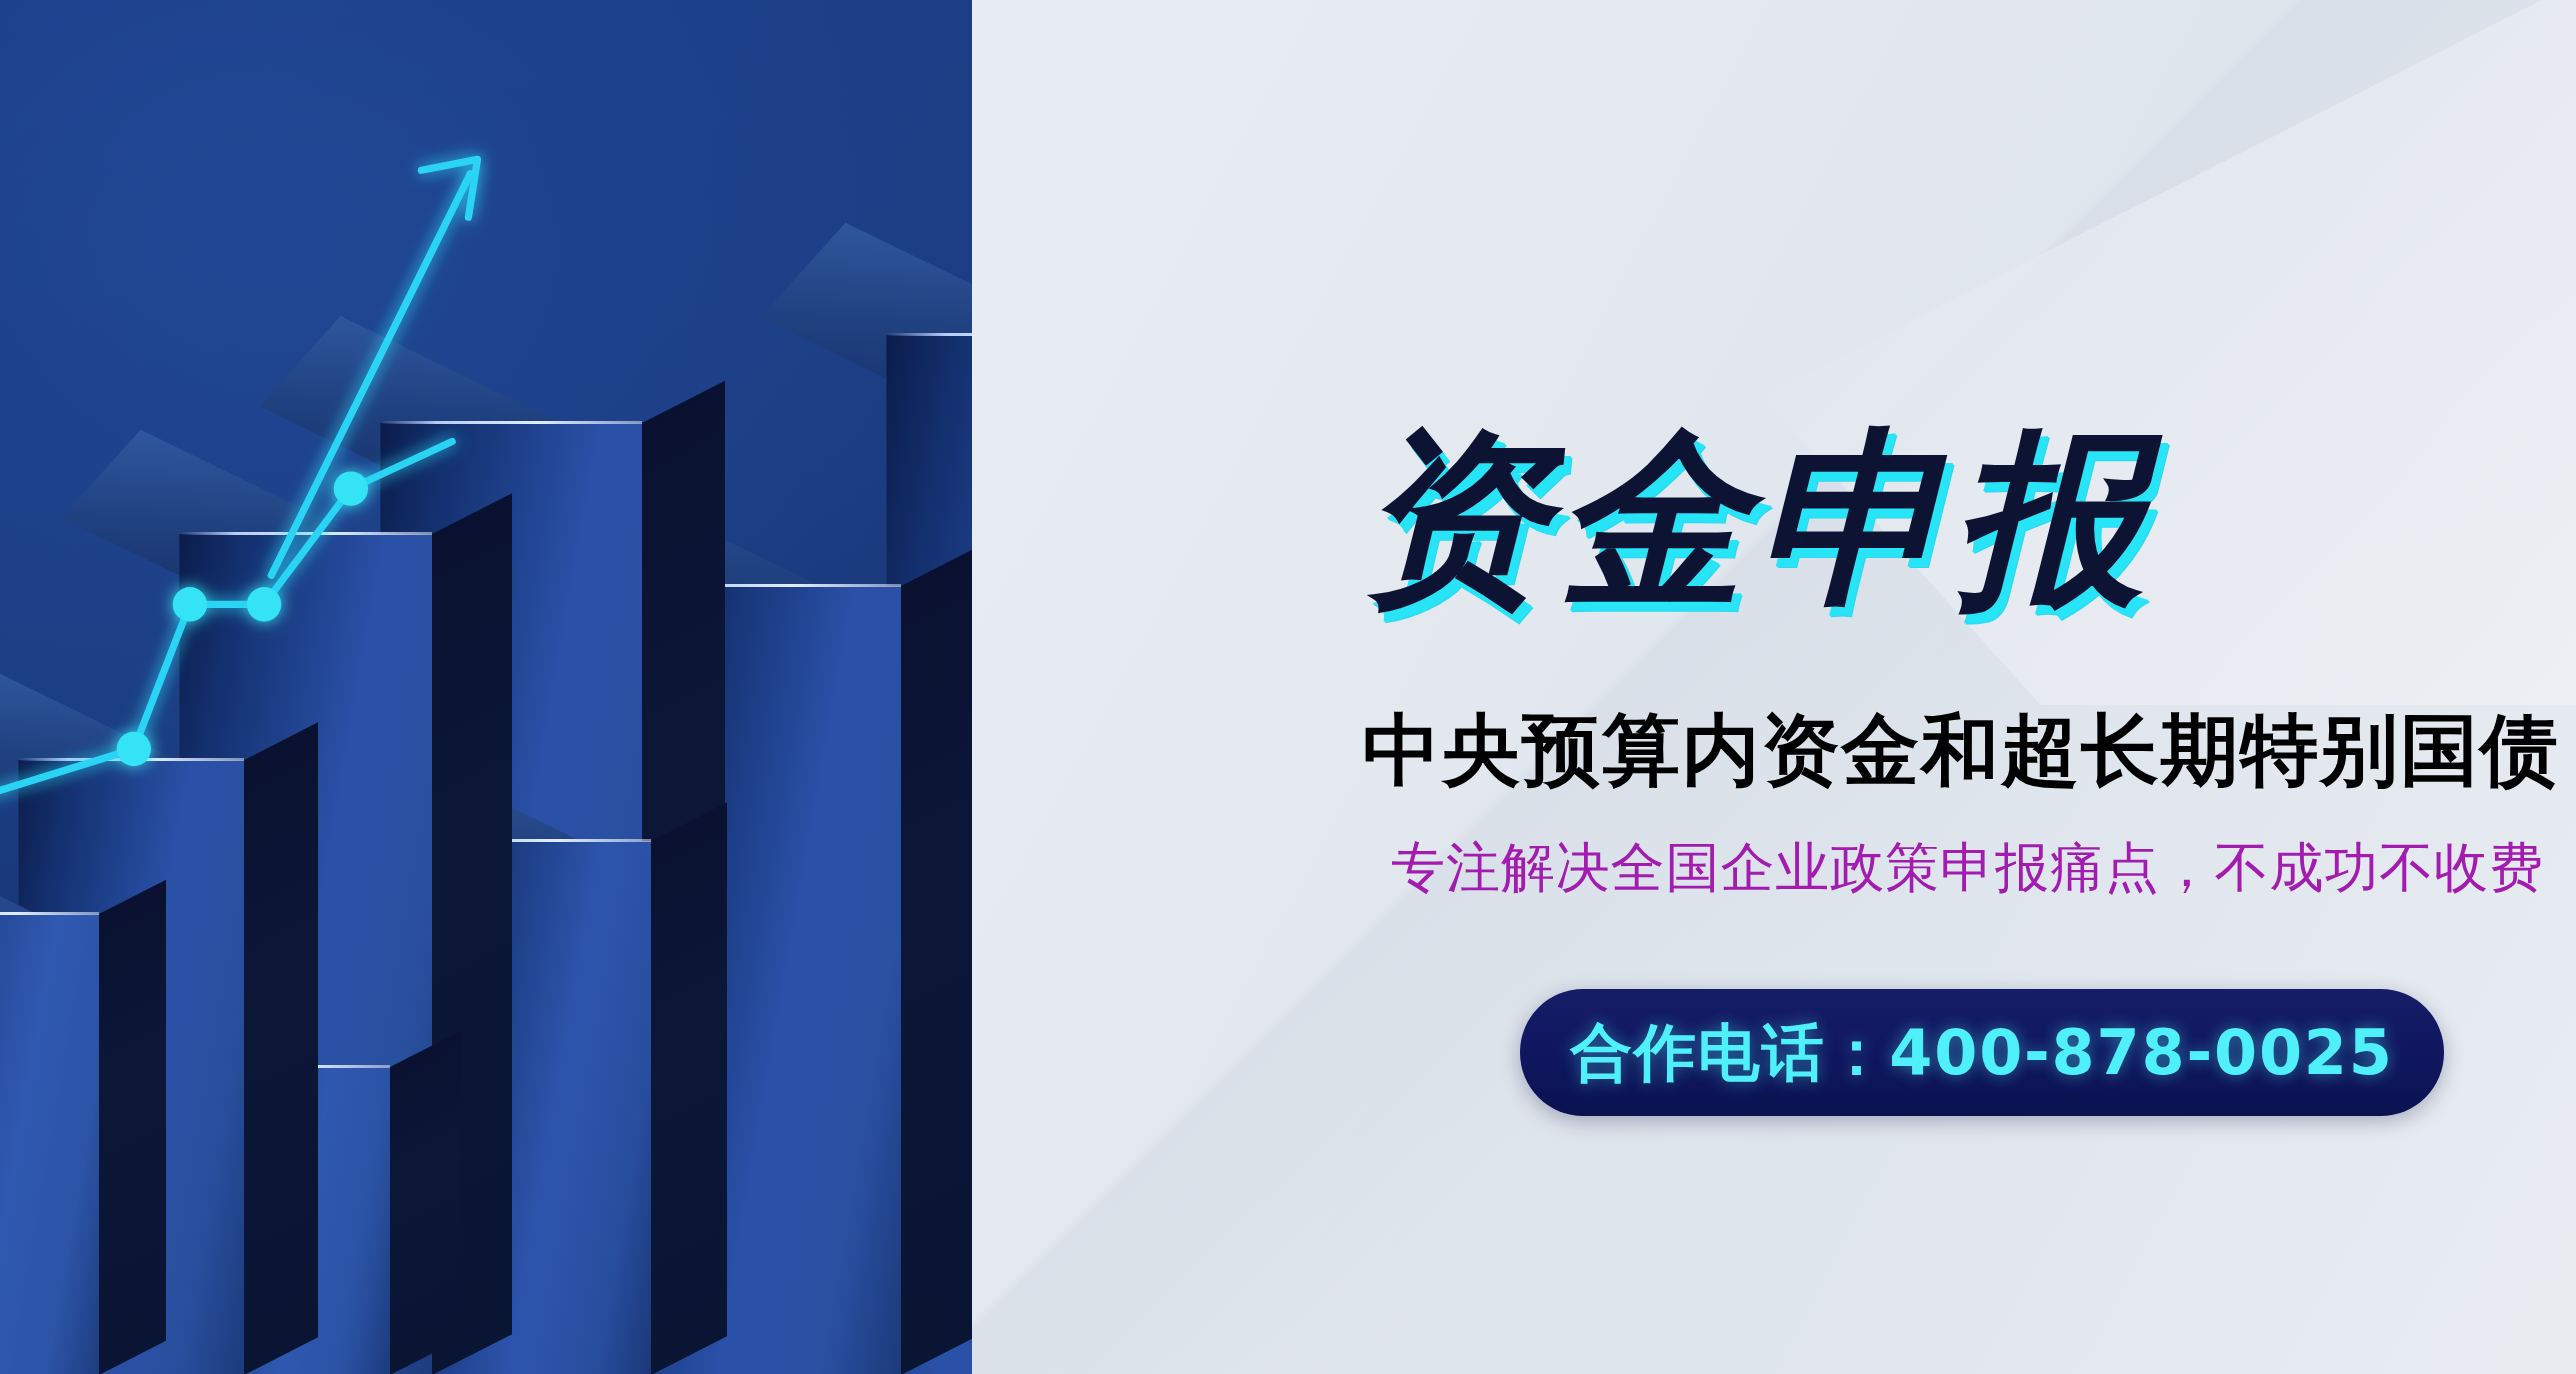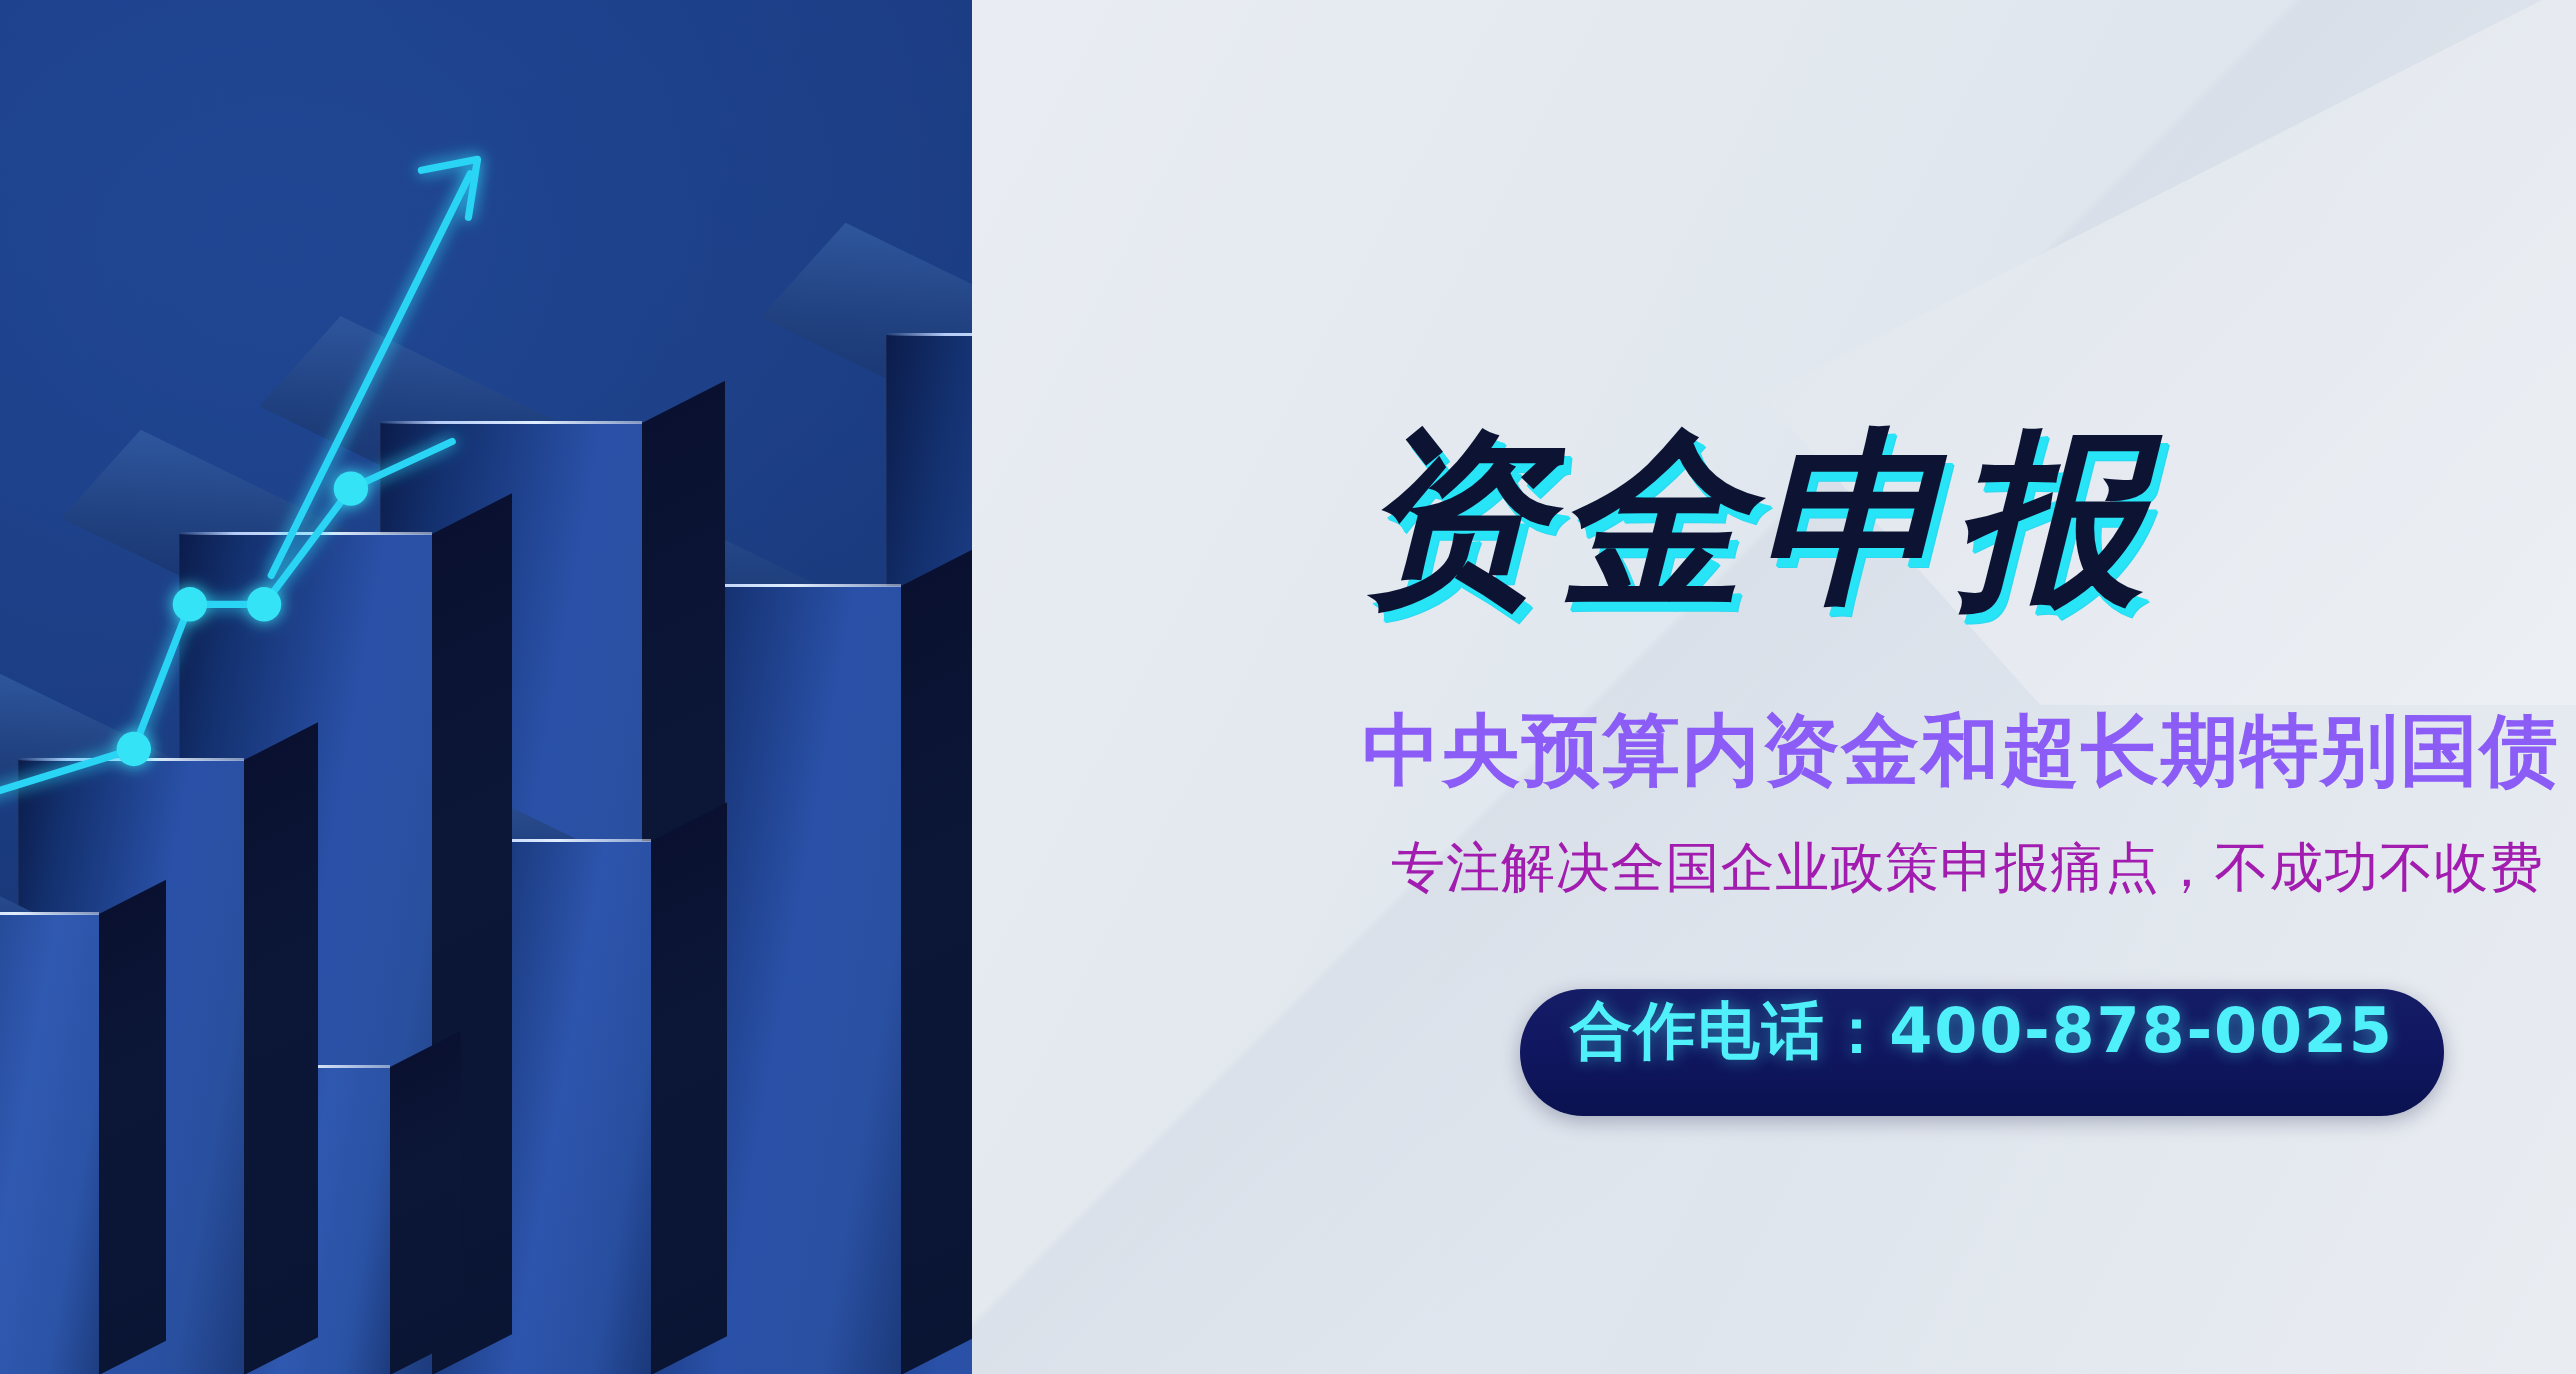--- a/index.html
+++ b/index.html
@@ -112,21 +112,21 @@
   }
 
   .subtitle{
     position:absolute;
     left:23.5px;
     top:642px;
     font-size:78px;
     line-height:1.12;
     font-weight:900;
     letter-spacing:1.8px;
-    color:#8b5cf6;
+    color:#000000;
     white-space:nowrap;
     font-family:"DejaVu Sans","Liberation Sans",sans-serif;
   }
 
   .tagline{
     position:absolute;
     left:52px;
     top:782px;
     font-size:54px;
     line-height:1.2;
@@ -140,20 +140,21 @@
   .cta-pill{
     position:absolute;
     left:181px;
     top:989px;
     width:924px;
     height:127px;
     border-radius:63px;
     background:linear-gradient(180deg,#151d66 0%,#101760 48%,#0b1250 100%);
     box-shadow:0 5.4px 20px rgba(10,16,60,.28);
     display:flex;
+    align-items:center;
     justify-content:center;
     cursor:pointer;
   }
   .cta-pill .cta-text{
     font-size:62px;
     font-weight:900;
     letter-spacing:1.8px;
     color:#4ff0fa;
     white-space:nowrap;
     font-family:"DejaVu Sans","Liberation Sans",sans-serif;

